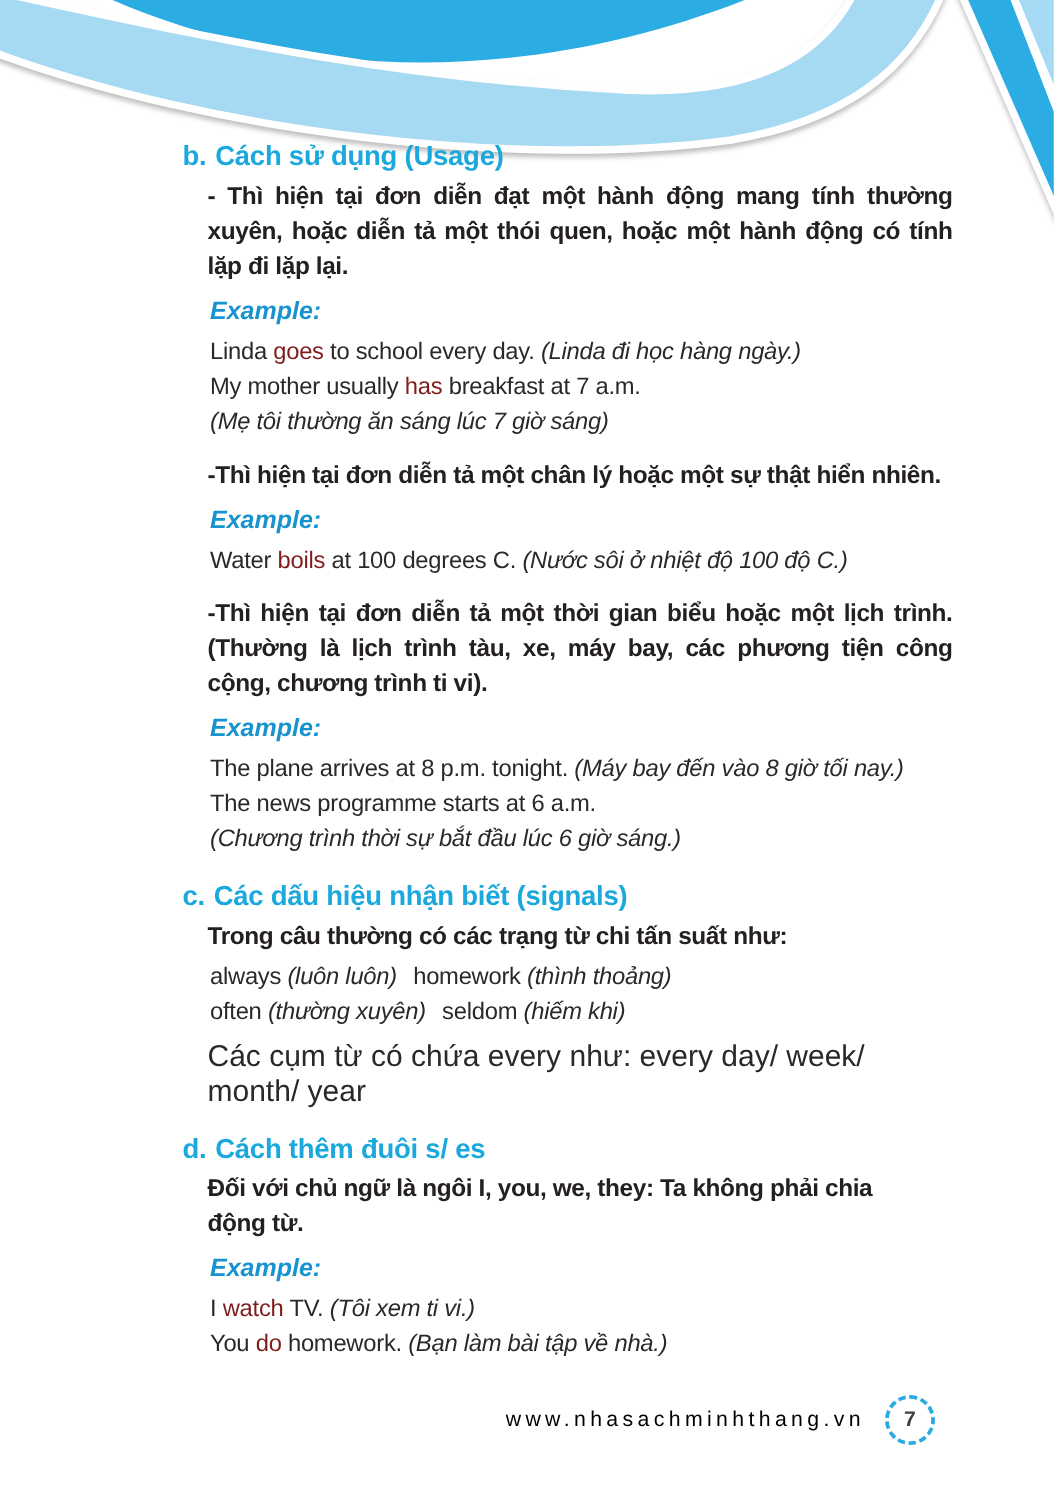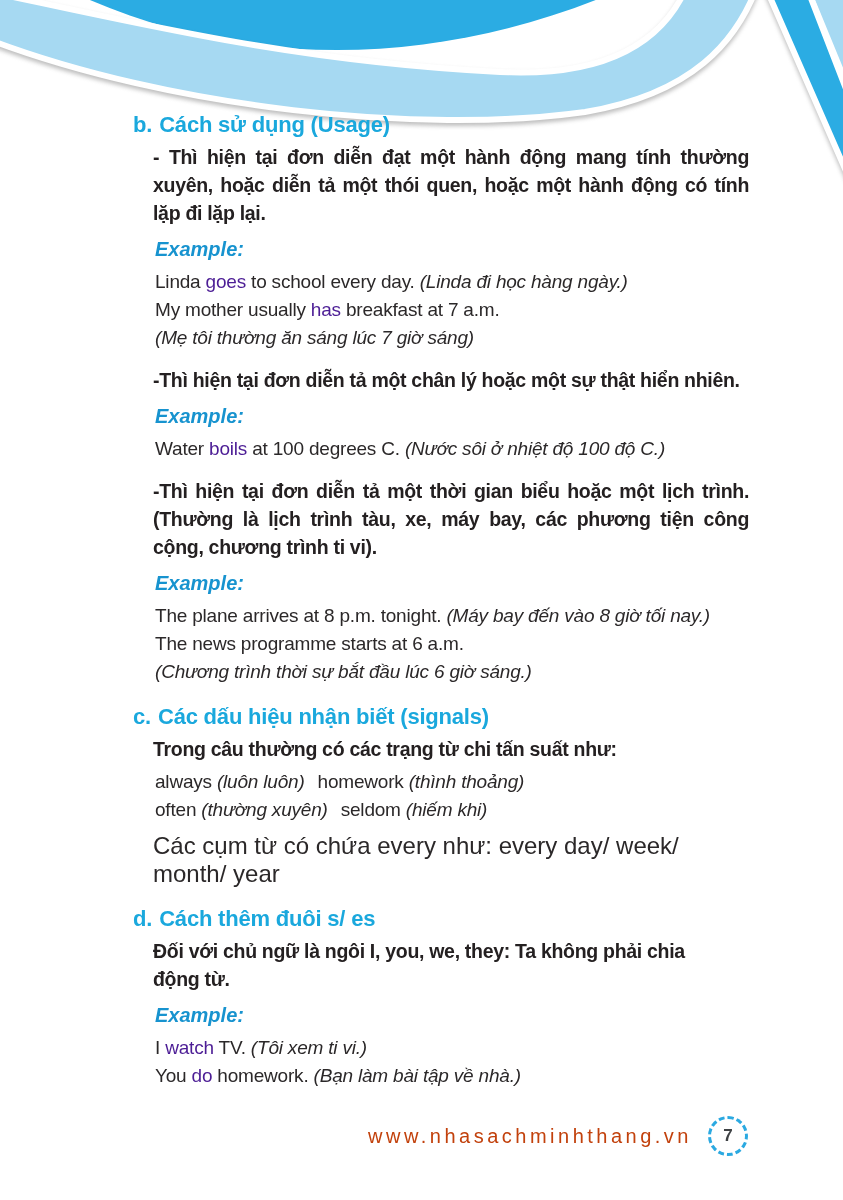--- a/index.html
+++ b/index.html
@@ -4,21 +4,21 @@
 <style>
   html,body { margin:0; padding:0; }
   body {
     width:843px; height:1200px; position:relative; background:#ffffff;
     font-family:"Liberation Sans","DejaVu Sans",sans-serif;
     color:#242021; overflow:hidden;
   }
   .wave-svg { position:absolute; top:0; left:0; display:block; }
   .wave-shadow { filter: drop-shadow(0 3px 2px rgba(110,110,110,0.45)); }
 
-  .content { position:absolute; left:133px; top:112px; width:616px; }
+  .content { position:absolute; left:146px; top:112px; width:616px; }
 
   .sec-heading {
     color:#1aa8dd; font-weight:bold; font-size:22px; line-height:26px;
     margin:14px 0 5px 0; letter-spacing:-0.2px;
   }
   .sec-heading .lbl { margin-right:7px; }
 
   .para-bold {
     font-weight:bold; font-size:19.5px; line-height:28px;
     text-align:justify; text-align-last:left;
@@ -30,30 +30,30 @@
 
   .example-label {
     color:#1793cf; font-style:italic; font-weight:bold; font-size:20px;
     margin:10px 0 7px 22px; line-height:24px;
   }
 
   .ex-line {
     font-size:19px; line-height:28px; margin-left:22px;
     white-space:nowrap; color:#2b2829; letter-spacing:-0.2px;
   }
-  .verb  { color:#4c1d95;text-align:right; }
+  .verb  { color:#7f1d1d;text-align:right; }
   .trans { font-style:italic;text-align:right; }
   .gap   { margin-left:13px; }
 
   .footer {
     position:absolute; top:1116px; left:0; width:748px;
     display:flex; justify-content:flex-end; align-items:center; gap:16px;
   }
   .website {
-    letter-spacing:3.5px; font-size:20px; color:#c2410c;
+    letter-spacing:3.5px; font-size:17px; color:#000000;
   }
   .page-circle {
     width:40px; height:40px; box-sizing:border-box;
     border:3px dashed #2ba9e1; border-radius:50%;
     display:flex; align-items:center; justify-content:center;
     font-size:17px; font-weight:bold; color:#3f4245; background:#ffffff;
   }
 </style>
 </head>
 <body>

